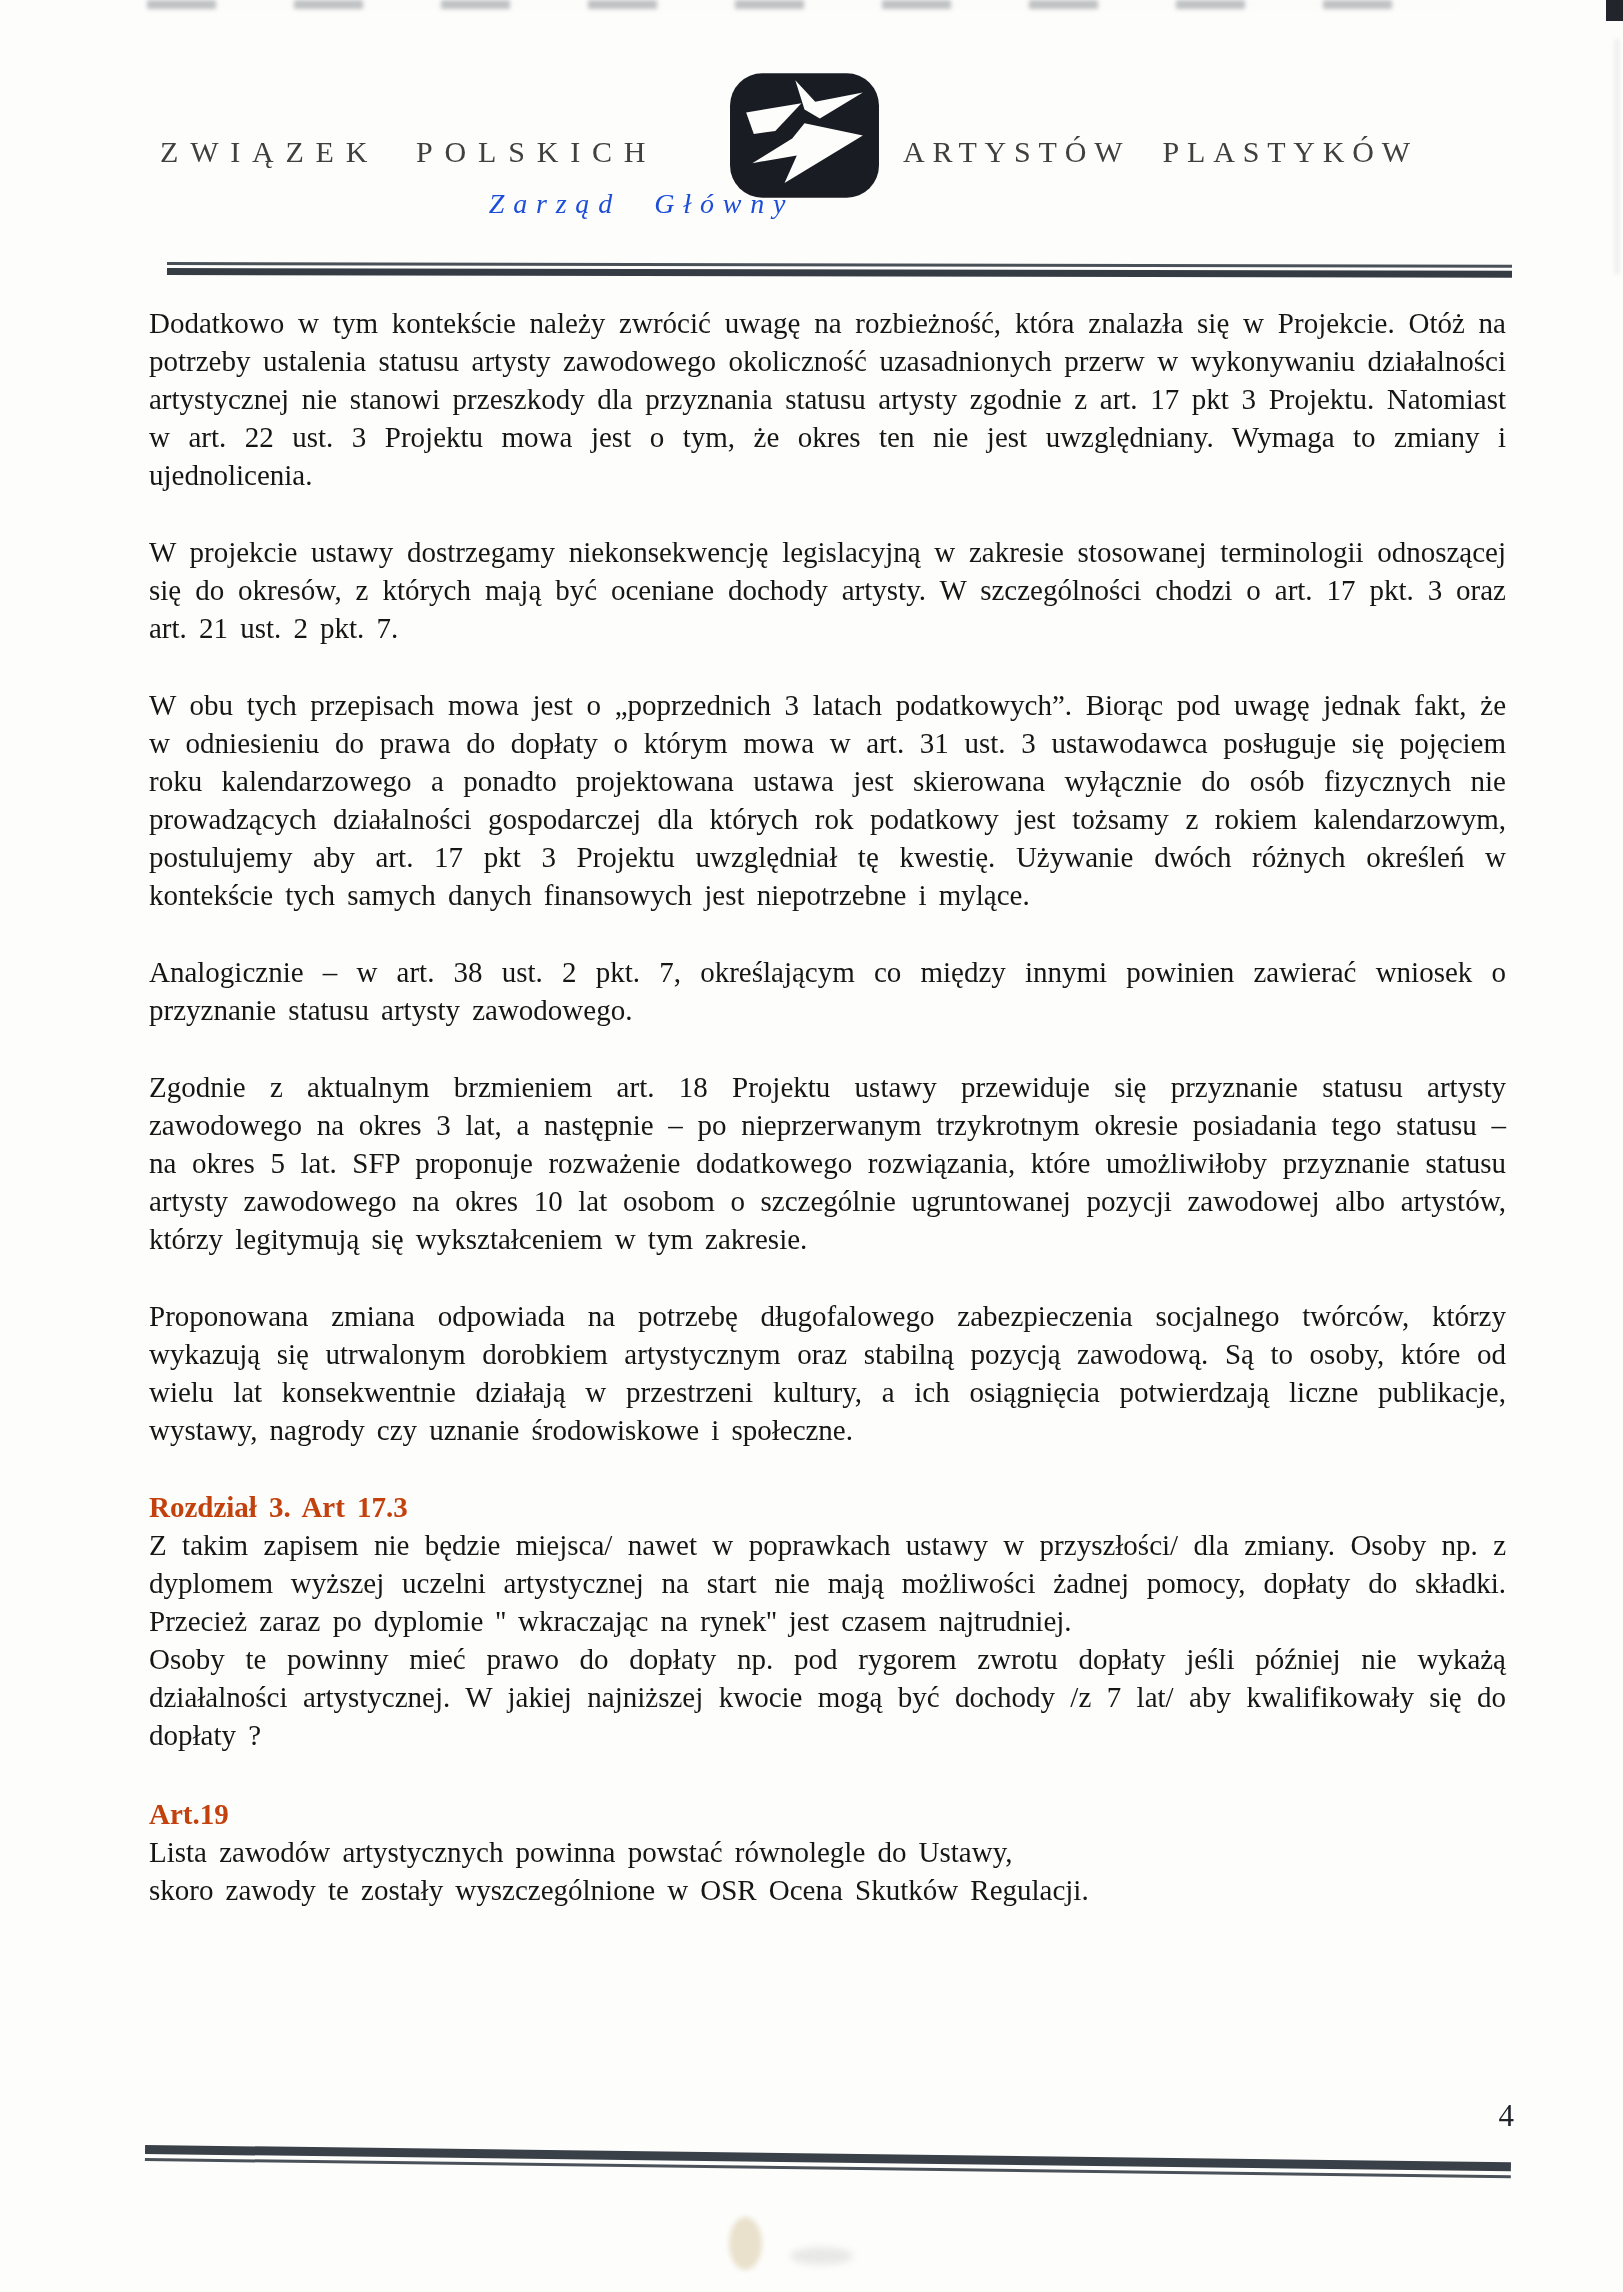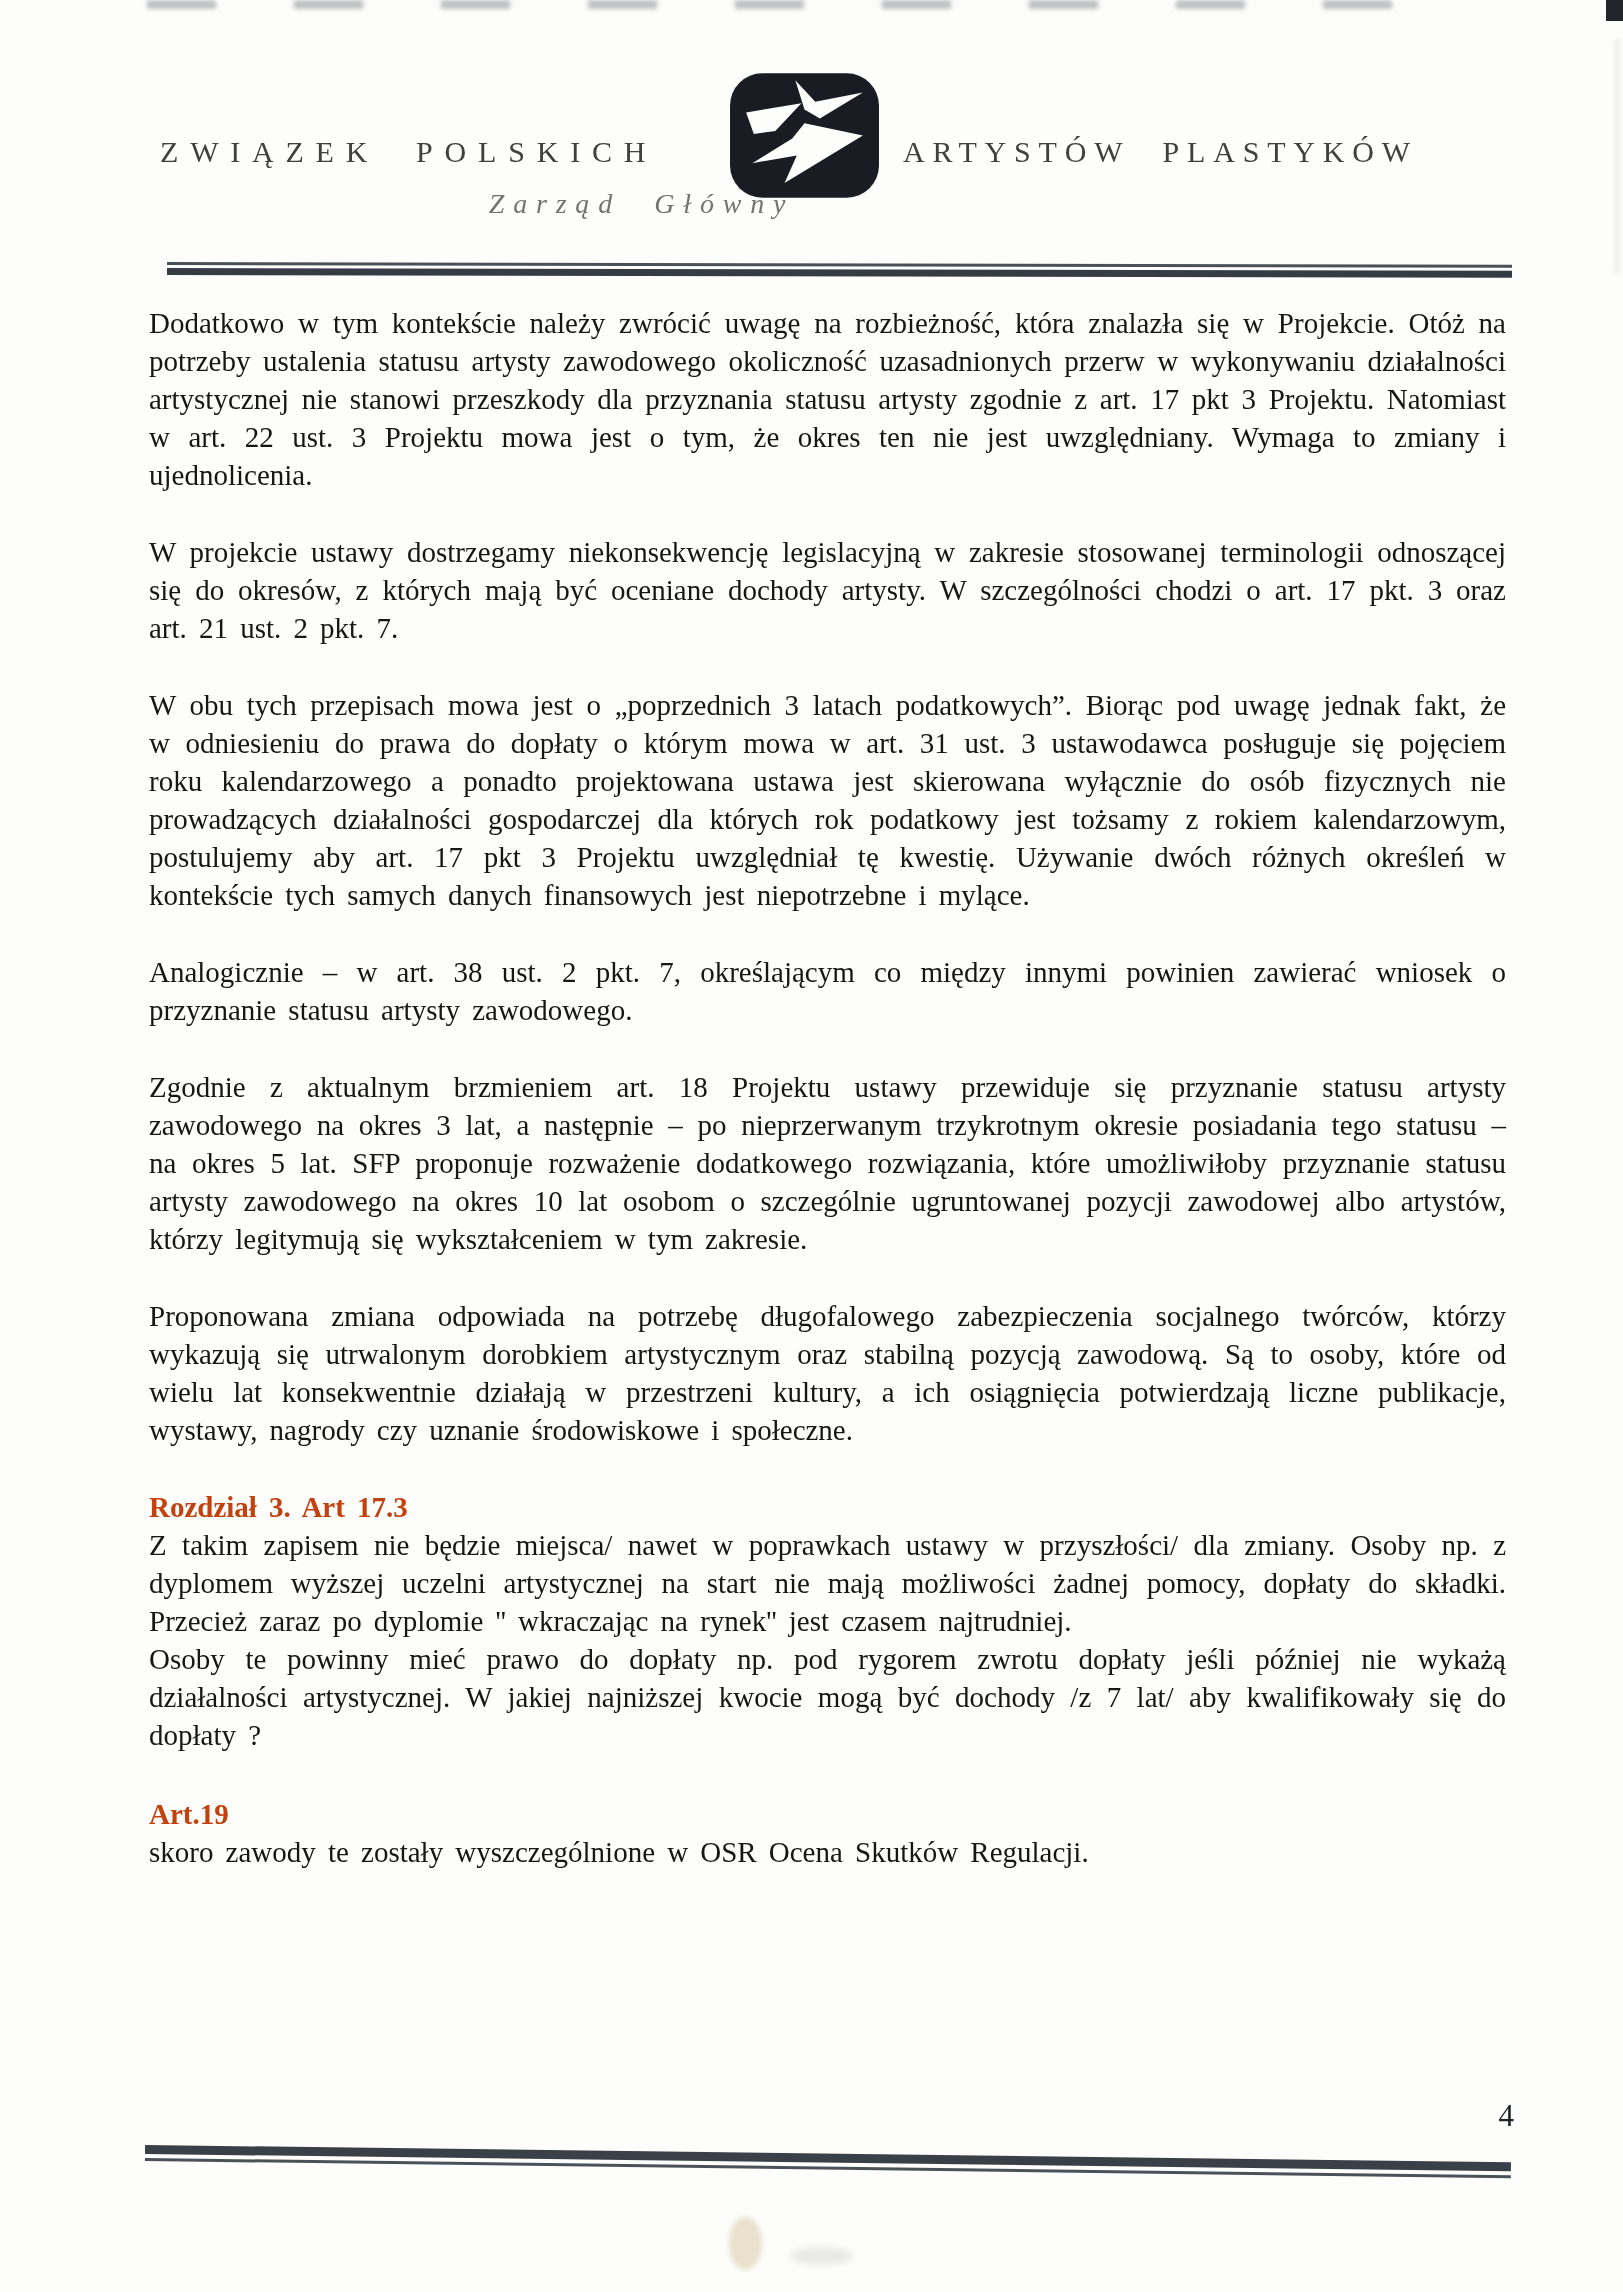--- a/index.html
+++ b/index.html
@@ -27,21 +27,21 @@
 
   
   .org { position: absolute; font-size: 30px; color: #404040; white-space: nowrap; }
   .org-left  { left: 160px; top: 135px; letter-spacing: 11.8px; word-spacing: 17.6px; }
   .org-right { left: 903px; top: 135px; letter-spacing: 7.8px;  word-spacing: 17.6px; text-align: right; }
   .logo { position: absolute; left: 727px; top: 71px; width: 155px; height: 129px; }
   .logo svg { display: block; width: 100%; height: 100%; }
   .subtitle {
     position: absolute; left: 0; top: 188px; width: 1283px;
     text-align: center; font-style: italic; font-size: 28px;
-    letter-spacing: 8.8px; word-spacing: 17.6px; color: #737373;
+    letter-spacing: 8.8px; word-spacing: 17.6px; color: #1d4ed8;
   }
   .header-rule { position: absolute; left: 167px; top: 262px; width: 1345px; transform: rotate(0.12deg); transform-origin: left center; }
   .header-rule .thin  { height: 2.9px; background: #4a5058; margin-bottom: 2.9px; }
   .header-rule .thick { height: 6.9px; background: #363c44; }
 
   
   .content {
     position: absolute; left: 149px; top: 304px; width: 1357px;
     font-size: 29px; line-height: 38px; text-align: justify;
     word-spacing: 4.9px; color: #161616;
@@ -100,20 +100,21 @@
     <p>Proponowana zmiana odpowiada na potrzebę długofalowego zabezpieczenia socjalnego twórców, którzy wykazują się utrwalonym dorobkiem artystycznym oraz stabilną pozycją zawodową. Są to osoby, które od wielu lat konsekwentnie działają w przestrzeni kultury, a ich osiągnięcia potwierdzają liczne publikacje, wystawy, nagrody czy uznanie środowiskowe i społeczne.</p>
 
     <section>
       <h2>Rozdział 3. Art 17.3</h2>
       <p class="tight">Z takim zapisem nie będzie miejsca/ nawet w poprawkach ustawy w przyszłości/ dla zmiany. Osoby np. z dyplomem wyższej uczelni artystycznej na start nie mają możliwości żadnej pomocy, dopłaty do składki. Przecież zaraz po dyplomie '' wkraczając na rynek'' jest czasem najtrudniej.</p>
       <p class="tight">Osoby te powinny mieć prawo do dopłaty np. pod rygorem zwrotu dopłaty jeśli później nie wykażą działalności artystycznej. W jakiej najniższej kwocie mogą być dochody /z 7 lat/ aby kwalifikowały się do dopłaty ?</p>
     </section>
 
     <section>
       <h2>Art.19</h2>
+      <p class="tight noj">Lista zawodów artystycznych powinna powstać równolegle do Ustawy,</p>
       <p class="tight noj">skoro zawody te zostały wyszczególnione w OSR Ocena Skutków Regulacji.</p>
     </section>
   </main>
 
   <footer>
     <div class="page-number">4</div>
     <div class="bottom-rule">
       <div class="thick"></div>
       <div class="thin"></div>
     </div>

